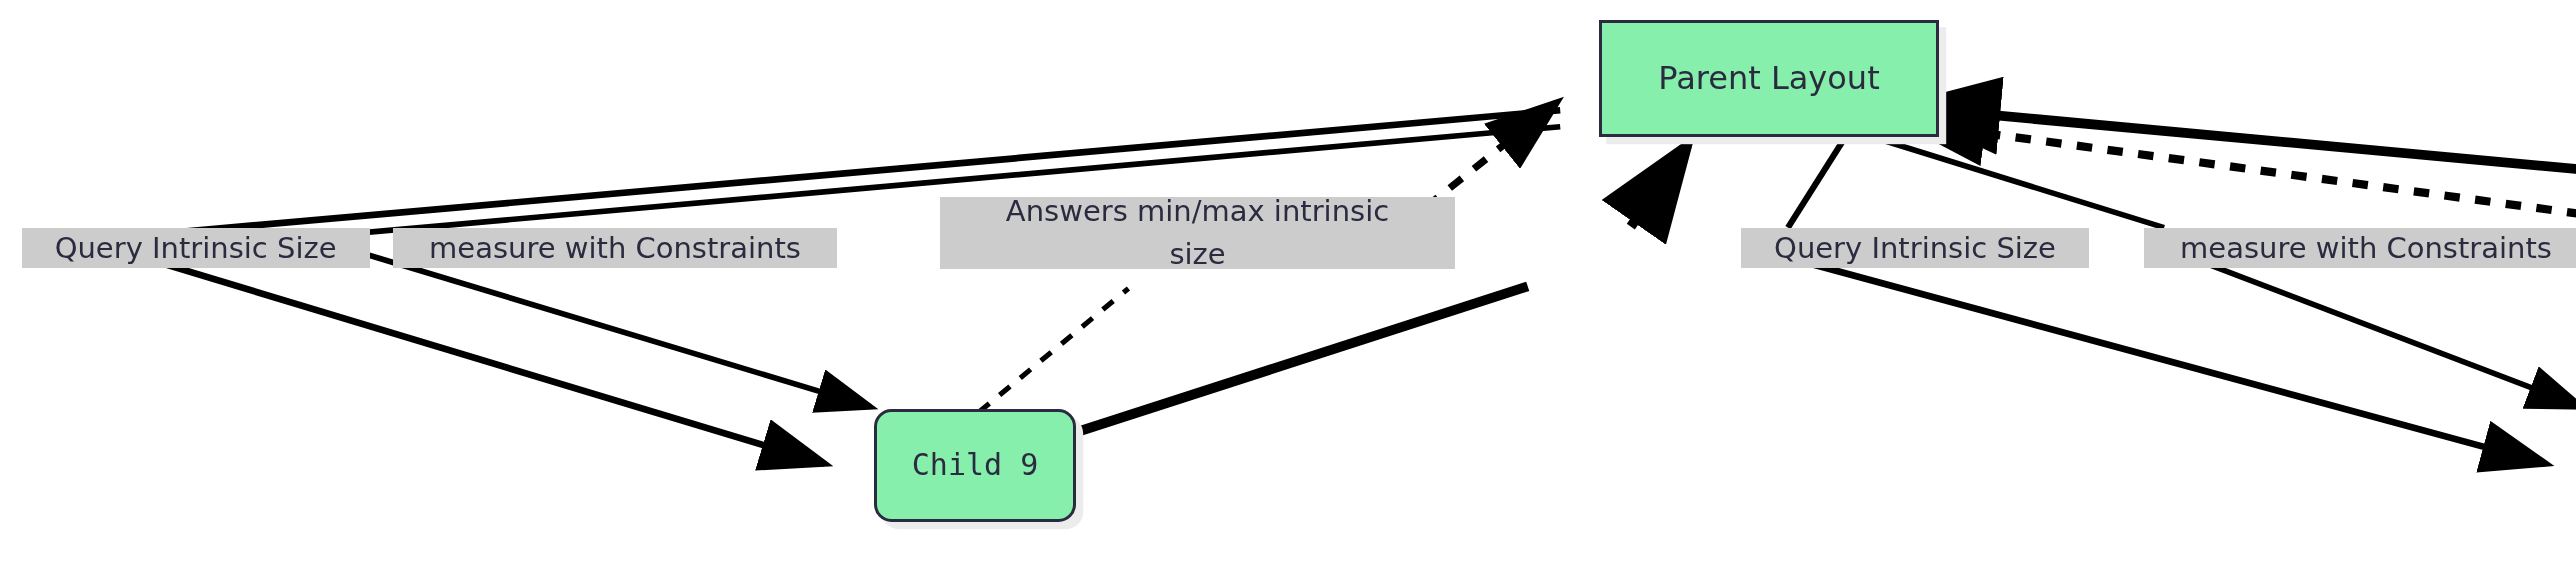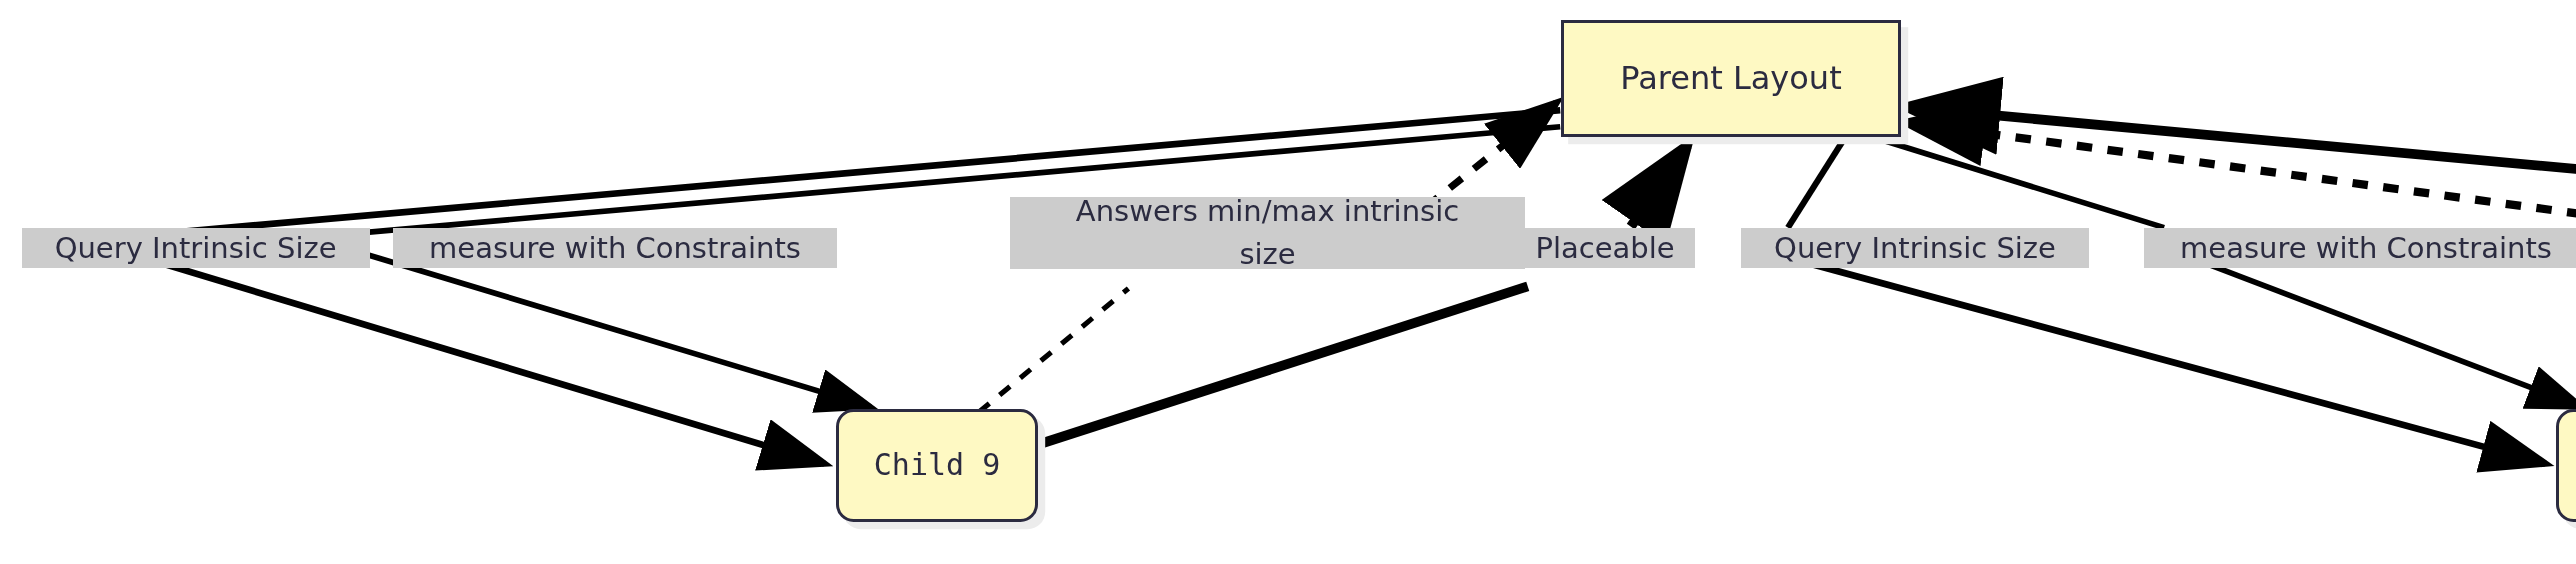--- a/index.html
+++ b/index.html
@@ -8,26 +8,27 @@
     font-family:"DejaVu Sans","Liberation Sans",sans-serif;
     overflow:hidden;
     position:relative;
   }
   #stage{position:absolute;left:0;top:0;width:3764px;height:564px;}
   svg.edges{position:absolute;left:0;top:0;width:3764px;height:564px;overflow:visible;}
 
   .node{
     position:absolute;
     box-sizing:border-box;
-    background:#fef9c3;
+    background:#86efac;
     border:3.1px solid #2b2b40;
     color:#2b2b40;
     display:flex;align-items:center;justify-content:center;text-align:center;
     line-height:1.35;
     z-index:5;
+    margin-left:38px;
   }
   .node .nlabel{display:block;white-space:pre-line;}
 
   .node-rect{ box-shadow:7.2px 7.2px 0 0 rgba(236,236,236,1); }
   .node-round{ border-radius:17.5px; box-shadow:7.2px 7.2px 0 0 rgba(236,236,236,1); }
 
   #parent-layout{ left:1561px; top:19.6px; width:340px; height:117px; font-size:32px; }
   #child-1{ left:836px; top:409px; width:202px; height:113px; font-size:30px;
             font-family:"DejaVu Sans Mono","Liberation Mono",monospace; }
   #child-2{ left:2556px; top:409px; width:202px; height:113px; font-size:30px;
@@ -113,23 +114,22 @@
   </div>
 
   <div class="node node-round" id="child-2">
     
   </div>
 
   <div class="elabel one" style="left:21.6px;top:228px;width:348px;">Query Intrinsic Size</div>
 
   <div class="elabel one" style="left:393px;top:228px;width:444px;">measure with Constraints</div>
 
-  <div class="elabel two" style="left:1010px;top:197px;width:515px;">Answers min/max intrinsic
+  <div class="elabel two" style="left:940px;top:197px;width:515px;">Answers min/max intrinsic
 size</div>
 
-  <div class="elabel one" style="left:1515px;top:228px;width:180px;">Placeable</div>
 
   <div class="elabel one" style="left:1741px;top:228px;width:348px;">Query Intrinsic Size</div>
 
   <div class="elabel one" style="left:2144px;top:228px;width:444px;">measure with Constraints</div>
 
 </div>
 
 
 </body></html>

